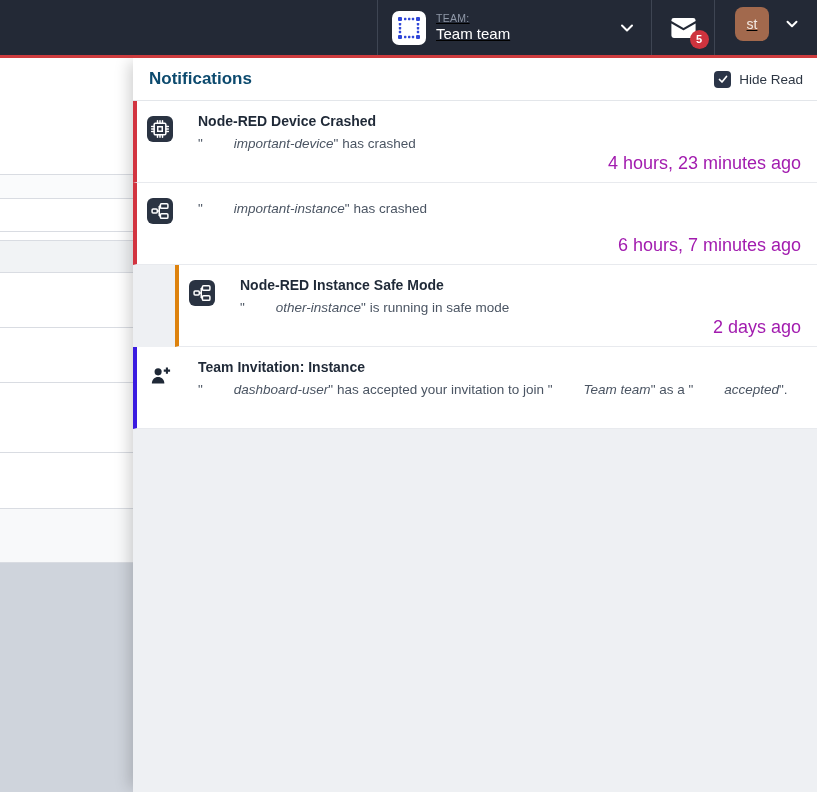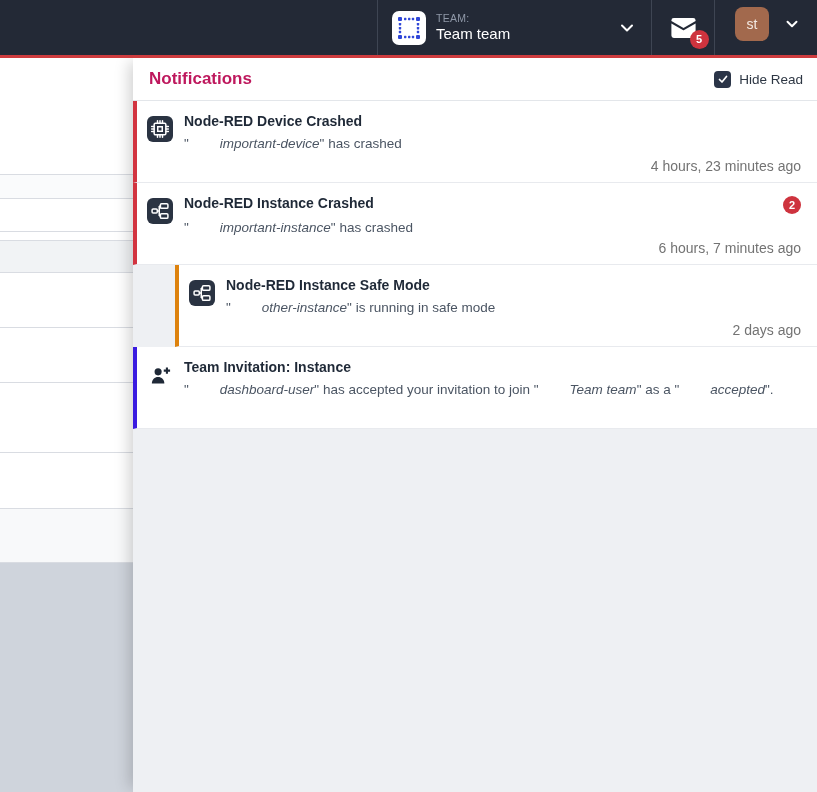--- a/index.html
+++ b/index.html
@@ -6,21 +6,21 @@
   html,body { width:817px; height:792px; }
   body {
     font-family:"Liberation Sans", sans-serif;
     position:relative; overflow:hidden; background:#fff;
   }
 
   
   .navbar {
     position:absolute; top:0; left:0; width:817px; height:58px;
     background:#232936; border-bottom:3px solid #ce3b3e;
-    display:flex; align-items:stretch; z-index:30;
+    display:flex; align-items:stretch; z-index:30;text-decoration:underline;
   }
   .nav-spacer { flex:1; }
   .nav-section { display:flex; align-items:center; border-left:1px solid #3e4553; }
   .team-section { width:274px; padding:0 14px; gap:10px; cursor:pointer; }
   .team-avatar {
     width:34px; height:34px; background:#fff; border-radius:7px;
     display:flex; align-items:center; justify-content:center; flex:0 0 auto;
   }
   .team-text { display:flex; flex-direction:column; line-height:1.25; }
   .team-label { font-size:10.5px; color:#8f98a8; letter-spacing:.3px; }
@@ -64,55 +64,55 @@
     position:absolute; top:58px; left:133px; width:684px; height:734px;
     background:#eef0f3; z-index:20;
     box-shadow:-8px 0 14px -4px rgba(0,0,0,.18);
     display:flex; flex-direction:column;
   }
   .panel-header {
     height:43px; background:#fff; border-bottom:1px solid #e3e6ea;
     display:flex; align-items:center; justify-content:space-between;
     padding:0 14px 0 16px; flex:0 0 auto;
   }
-  .panel-title { font-size:17px; font-weight:bold; color:#be185d; }
+  .panel-title { font-size:17px; font-weight:bold; color:#0c4a6e; }
   .hide-read { display:flex; align-items:center; gap:8px; cursor:pointer;text-align:center; }
   .checkbox {
     width:17px; height:17px; background:#2b3548; border-radius:4px;
     display:flex; align-items:center; justify-content:center;
   }
   .checkbox svg { width:12px; height:12px; }
   .hide-read-label { font-size:13.5px; color:#2d3643; }
 
   .notif-item {
     height:82px; background:#fff; border-left:4px solid #ccc;
     border-bottom:1px solid #e8eaee;
     padding:12px 16px 6px 10px;
-    display:flex; gap:11px; cursor:pointer;
+    display:flex; gap:25px; cursor:pointer;
   }
   .notif-icon {
     width:26px; height:26px; flex:0 0 auto; margin-top:3px;
     background:#2a3342; border-radius:6px; color:#fff;
     display:flex; align-items:center; justify-content:center;
   }
   .notif-icon.plain { background:transparent; color:#1f2937; }
   .notif-icon svg { width:20px; height:20px; }
   .notif-icon.plain svg { width:23px; height:23px; }
   .notif-body { flex:1; display:flex; flex-direction:column; min-width:0; }
   .notif-title-row { display:flex; align-items:flex-start; justify-content:space-between; }
   .notif-title { font-size:14px; font-weight:bold; color:#1f2937; line-height:1.2; }
   .notif-count {
     min-width:18px; height:18px; padding:0 5px; border-radius:9px;
     background:#ce333e; color:#fff; font-size:11px; font-weight:bold;
     display:flex; align-items:center; justify-content:center; margin-top:1px;
   }
   .notif-message { font-size:13.5px; color:#4b5563; margin-top:6px; line-height:1.25; }
   .notif-message .it { font-style:italic;padding-left:31px; }
   .notif-time {
-    margin-top:auto; text-align:right; font-size:14px; color:#737373; padding-bottom:2px;
+    margin-top:auto; text-align:right; font-size:18px; color:#a21caf; padding-bottom:2px;
   }
 </style>
 </head>
 <body>
 
 <div class="bg-page">
   <div class="bg-row r1"></div>
   <div class="bg-row r2"></div>
   <div class="bg-row r3"></div>
   <div class="bg-row r4"></div>
@@ -214,24 +214,20 @@
       <div class="notif-item" style="border-left-color: rgb(210, 52, 64);">
         <span class="notif-icon">
           <svg viewBox="0 0 24 24" fill="none" stroke="currentColor" stroke-width="1.8" stroke-linejoin="round">
             <rect x="2.5" y="9.6" width="6.2" height="4.8" rx="1.2"></rect>
             <rect x="12.5" y="3.2" width="9" height="5.6" rx="1.4"></rect>
             <rect x="12.5" y="15.2" width="9" height="5.6" rx="1.4"></rect>
             <path d="M8.7 12h2.4M11.1 6v12M11.1 6h1.4M11.1 18h1.4"></path>
           </svg>
         </span>
         <div class="notif-body">
-          <div class="notif-title-row">
-            <span class="notif-title">Node-RED Instance Crashed</span>
-            <span class="notif-count">2</span>
-          </div>
           <div class="notif-message"><span>"</span><span class="it">important-instance</span><span>" has crashed</span></div>
           <div class="notif-time">6 hours, 7 minutes ago</div>
         </div>
       </div>
       <div class="notif-item" style="border-left-color: rgb(221, 130, 13); margin-left: 42px;">
         <span class="notif-icon">
           <svg viewBox="0 0 24 24" fill="none" stroke="currentColor" stroke-width="1.8" stroke-linejoin="round">
             <rect x="2.5" y="9.6" width="6.2" height="4.8" rx="1.2"></rect>
             <rect x="12.5" y="3.2" width="9" height="5.6" rx="1.4"></rect>
             <rect x="12.5" y="15.2" width="9" height="5.6" rx="1.4"></rect>

